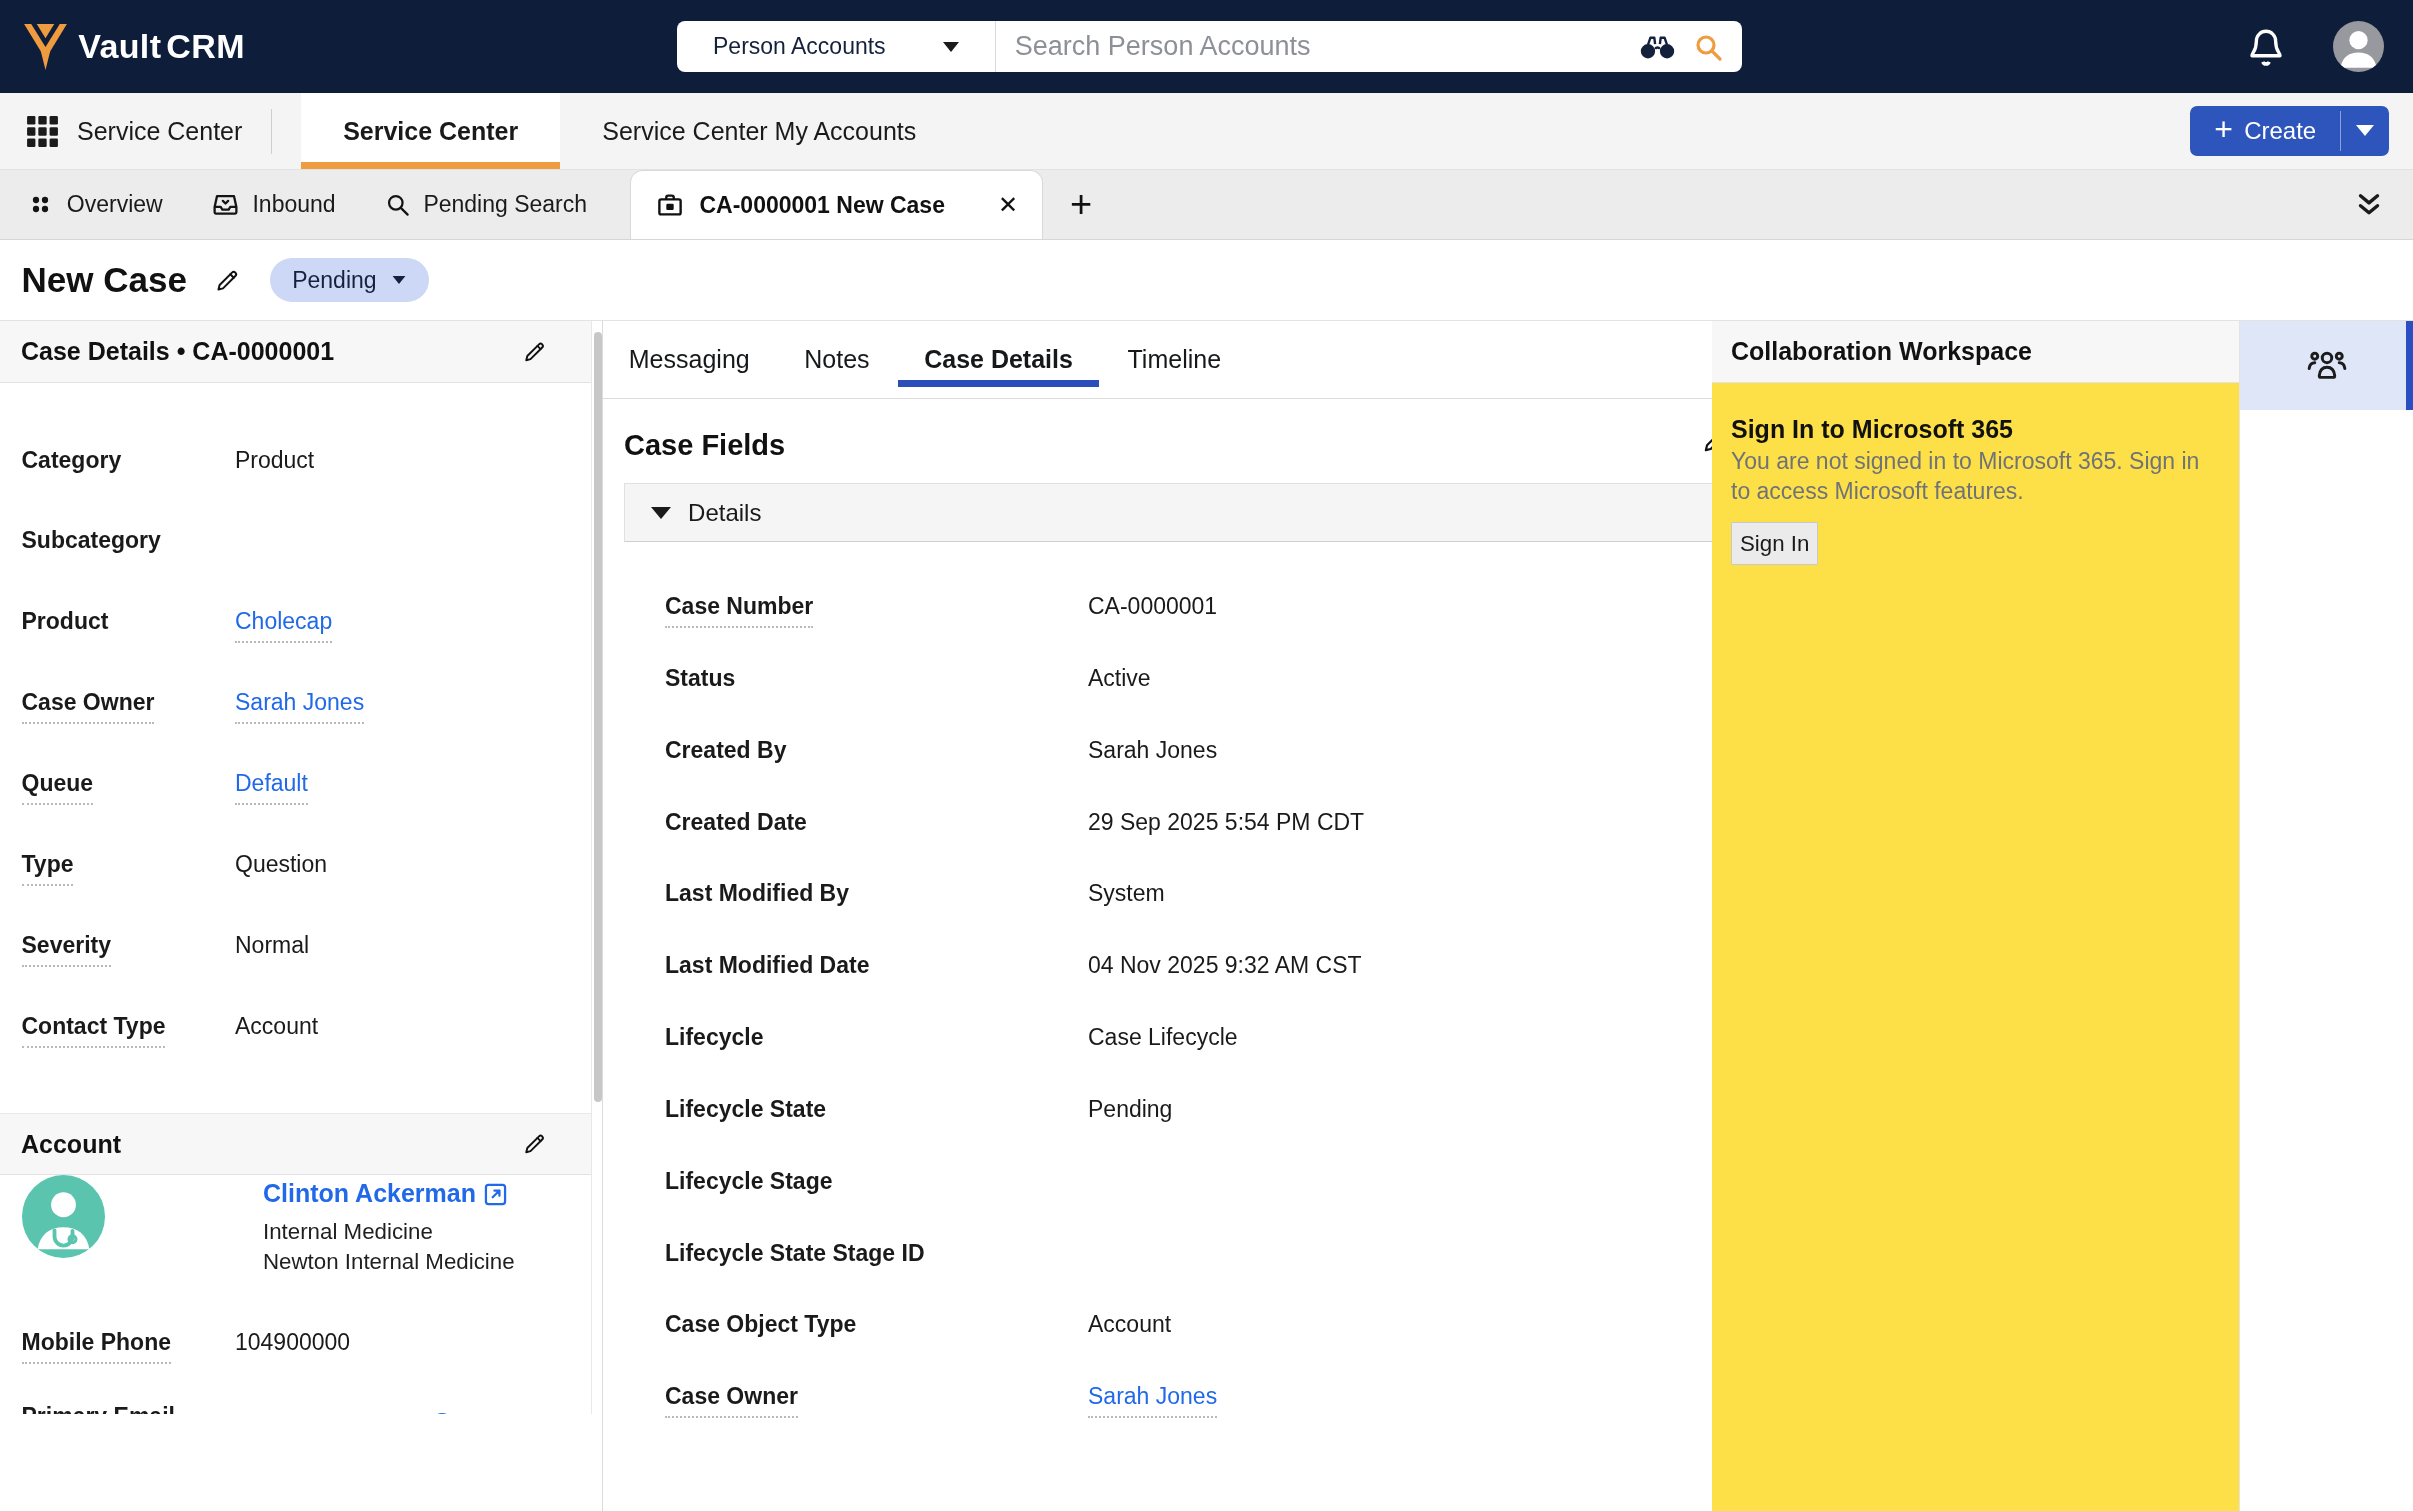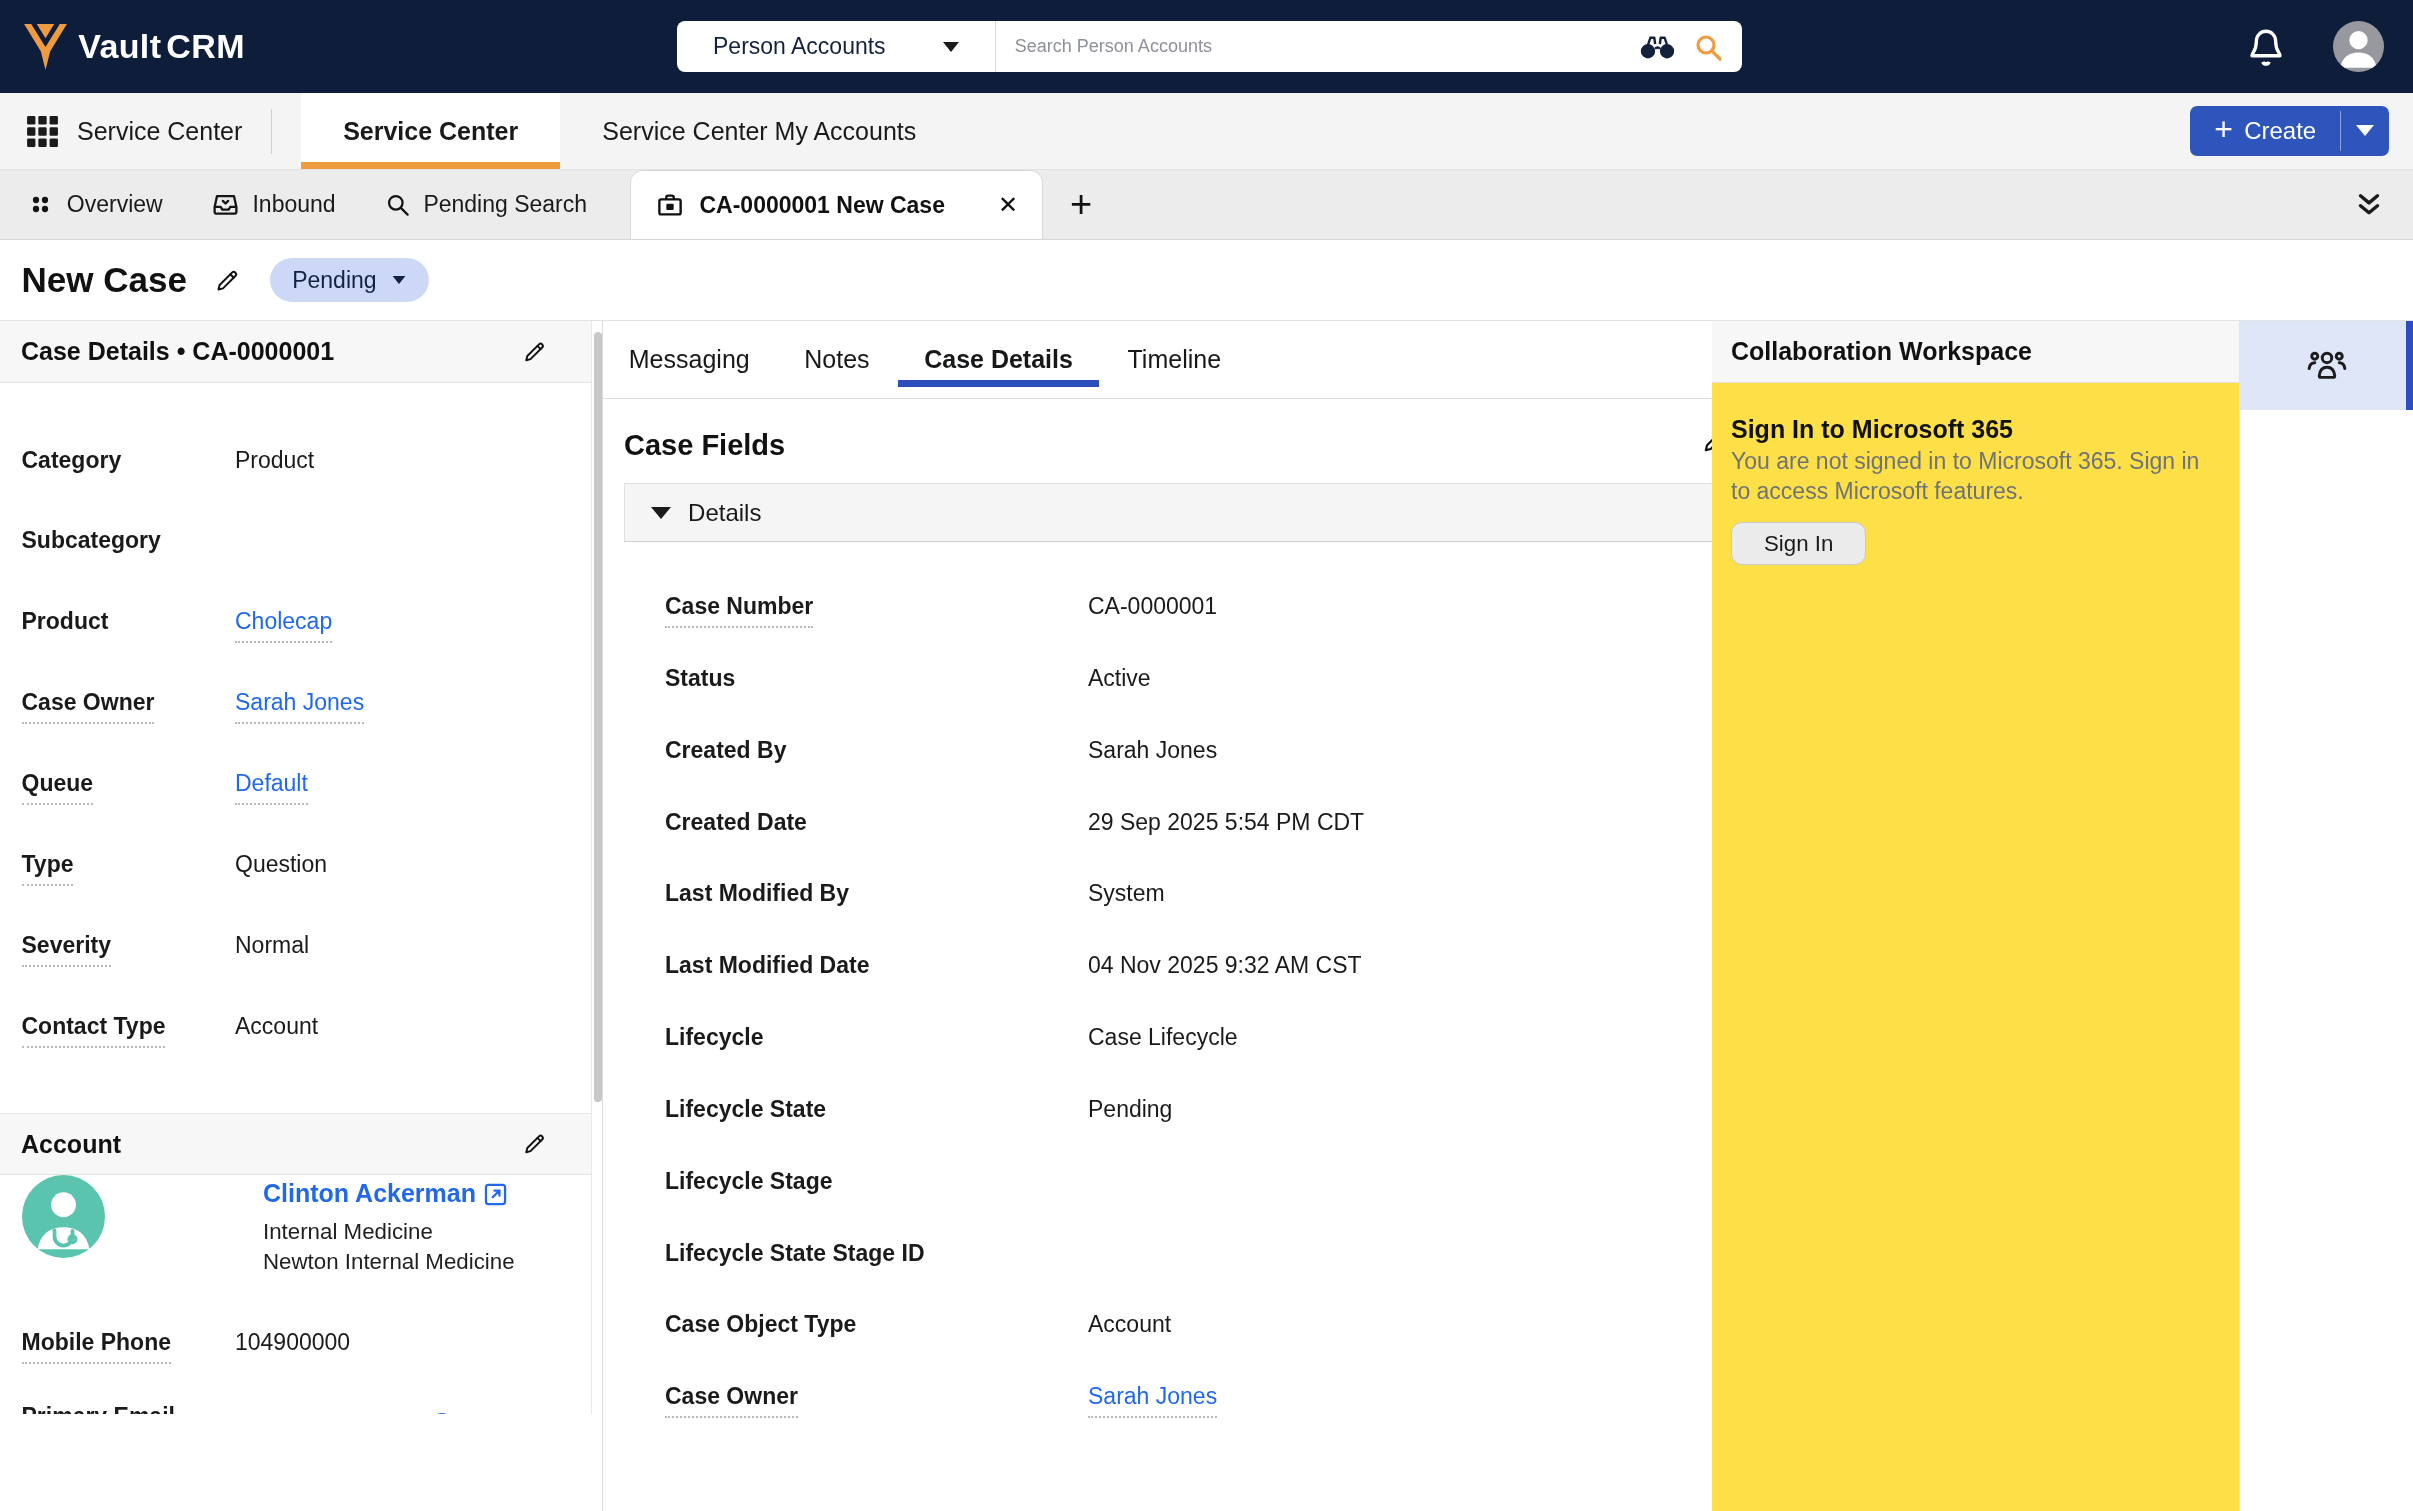--- a/index.html
+++ b/index.html
@@ -10,21 +10,21 @@
   .topbar { position:absolute; left:0; top:0; width:100%; height:93px; background:#0e1d3a; display:flex; align-items:center; }
   .logo { display:flex; align-items:center; gap:11.2px; margin-left:24px; }
   .logo .brand { font-size:34px; color:#fff; letter-spacing:0.4px; }
   .logo .brand b { font-weight:700; }
   .logo .brand .light { font-weight:700; margin-left:4.8px; }
   .searchbar { position:absolute; left:677px; top:21px; width:1065px; height:51px; background:#fff; border-radius:8px; display:flex; align-items:center; }
   .search-scope { display:flex; align-items:center; justify-content:space-between; width:318px; height:100%; padding:0 36px; cursor:pointer; }
   .search-scope span { font-size:23px; color:#14213c; }
   .caret-dn { width:0; height:0; border-left:8.8px solid transparent; border-right:8.8px solid transparent; border-top:10.4px solid #1b1b1b; }
   .search-divider { width:0.8px; height:51px; background:#d9dbe0; }
-  .search-input { flex:1; border:0; outline:none; font-size:18px; padding:0 19px; color:#14213c; font-family:"Liberation Sans",sans-serif; background:transparent; }
+  .search-input { flex:1; border:0; outline:none; font-size:27px; padding:0 19px; color:#14213c; font-family:"Liberation Sans",sans-serif; background:transparent; }
   .search-input::placeholder { color:#8d9097; }
   .search-icons { display:flex; align-items:center; gap:17.6px; padding-right:17.6px; }
   .topbar-right { margin-left:auto; display:flex; align-items:center; gap:46px; margin-right:29px; }
   .avatar-top { width:51px; height:51px; border-radius:50%; background:#97999e; overflow:hidden; position:relative; cursor:pointer; }
 
   
   .appbar { position:absolute; left:0; top:93px; width:100%; height:77px; background:#f4f4f4; border-bottom:0.8px solid #e2e2e2; display:flex; align-items:stretch; }
   .app-id { display:flex; align-items:center; gap:16px; padding:0 29px 0 24px; cursor:pointer; }
   .app-id span { font-size:25px; color:#1a1a1a; font-weight:500; }
   .app-div { width:0.8px; height:45px; background:#cfcfcf; align-self:center; }
@@ -99,21 +99,21 @@
   .crow .fvalue { position:absolute; left:485px; top:0; white-space:nowrap; }
 
   
   .right-panel { position:absolute; left:1712px; top:0; right:0; height:100%; background:#fde047; }
   .rp-main { position:absolute; left:0; top:0; width:527px; height:100%; }
   .rp-rail { position:absolute; left:527px; top:0; right:0; height:100%; border-left:0.8px solid #e3e3e3; background:#fff; }
   .rail-box { position:relative; height:89px; background:#dfe6f8; display:flex; align-items:center; justify-content:center; cursor:pointer; }
   .rail-box::after { content:""; position:absolute; right:0; top:0; bottom:0; width:7.2px; background:#2b4fc2; }
   .ms-title { position:absolute; left:19px; top:94px; font-size:25px; font-weight:700; color:#111; }
   .ms-body { position:absolute; left:19px; top:126px; width:493px; font-size:23px; line-height:29.5px; color:#6f7378; }
-  .signin-btn { position:absolute; left:19px; top:201px; height:43px; padding:0 32px; background:#ebebeb; border:0.8px solid #c9c9c9; border-radius:11px; font-size:22.3px; color:#1a1a1a; display:flex; align-items:center; cursor:pointer; }
+  .signin-btn { position:absolute; left:19px; top:201px; height:43px; padding:0 8px; background:#ebebeb; border:0.8px solid #c9c9c9; border-radius:1px; font-size:22.3px; color:#1a1a1a; display:flex; align-items:center; cursor:pointer; }
 
   svg { display:block; }
 </style>
 </head>
 <body>
 
 <div class="screen">
 
   <div class="topbar">
     <div class="logo">

